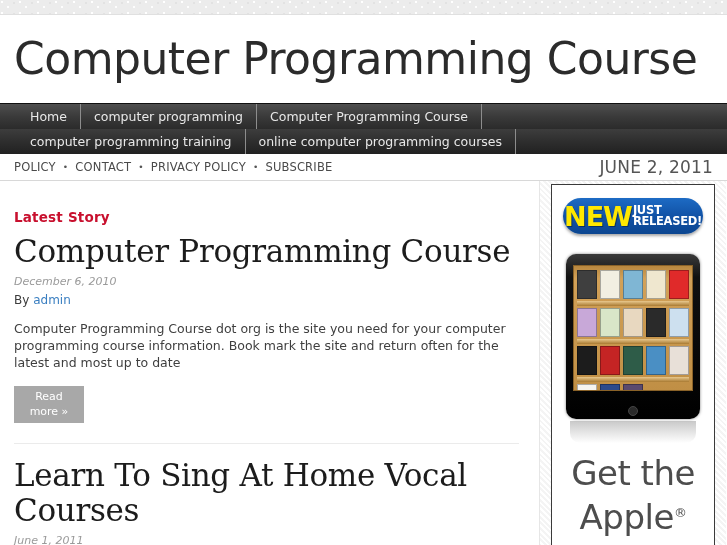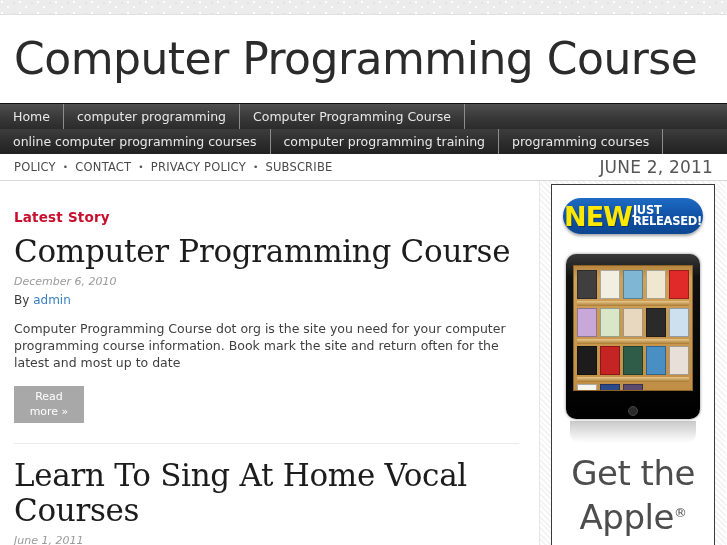--- a/index.html
+++ b/index.html
@@ -62,20 +62,21 @@
   
   #main-nav {
     background: linear-gradient(to bottom, #4a4a4a 0%, #333333 45%, #2c2c2c 55%, #1a1a1a 100%);
     border-top: 1px solid #111;
     overflow: hidden;
   }
   .nav-row {
     display: flex;
     height: 25px;
     align-items: stretch;
+    padding-left: 17px;
   }
   .nav-row.row-1 {
     background: linear-gradient(to bottom, #4f4f4f 0%, #3a3a3a 50%, #2b2b2b 100%);
   }
   .nav-row.row-2 {
     background: linear-gradient(to bottom, #3d3d3d 0%, #2e2e2e 50%, #212121 100%);
   }
   .nav-item {
     display: flex;
     align-items: center;
@@ -340,23 +341,22 @@
   </header>
 
   <nav id="main-nav">
     <div class="nav-row row-1">
       <div class="nav-item">Home</div>
       <div class="nav-item">computer programming</div>
       <div class="nav-item">Computer Programming Course</div>
       <div class="nav-item nav-spacer"></div>
     </div>
     <div class="nav-row row-2">
+      <div class="nav-item">computer programming training</div>
       <div class="nav-item">online computer programming courses</div>
-      <div class="nav-item">computer programming training</div>
-      <div class="nav-item">programming courses</div>
       <div class="nav-item nav-spacer"></div>
     </div>
   </nav>
 
   <div id="meta-bar">
     <div id="meta-links">
       <span class="ml">POLICY</span>
       <span class="sep">•</span>
       <span class="ml">CONTACT</span>
       <span class="sep">•</span>

